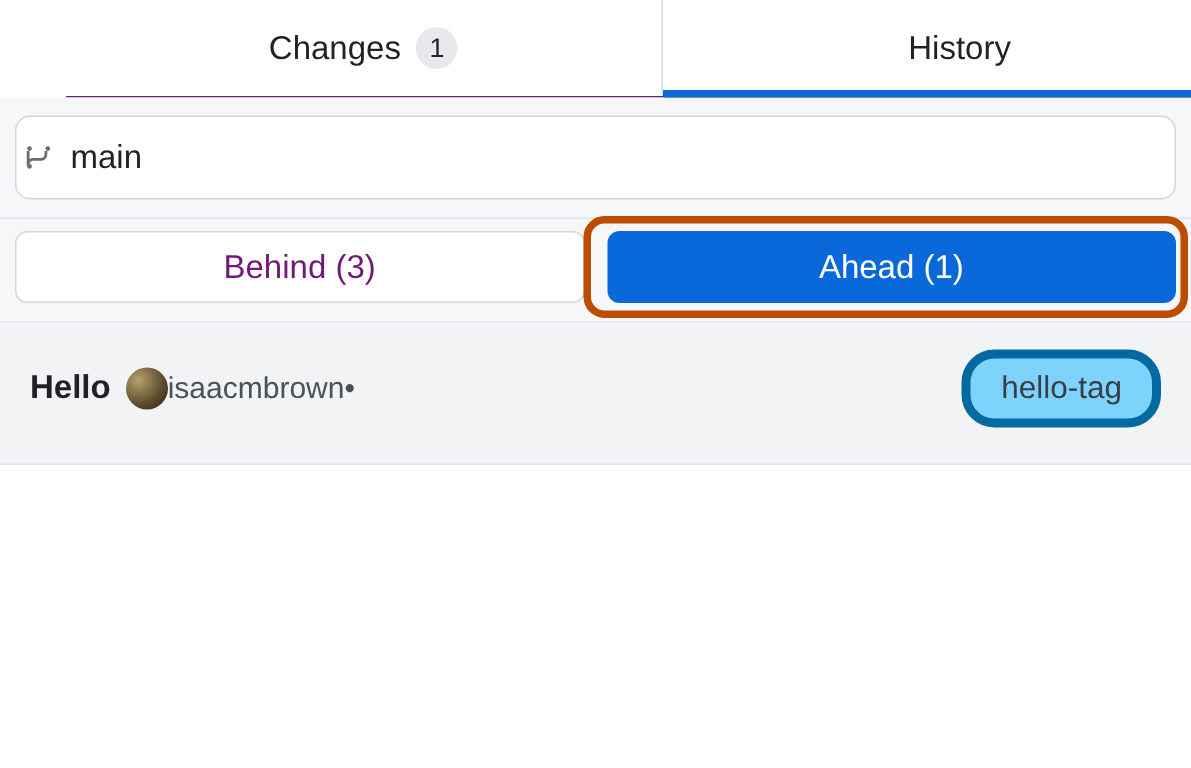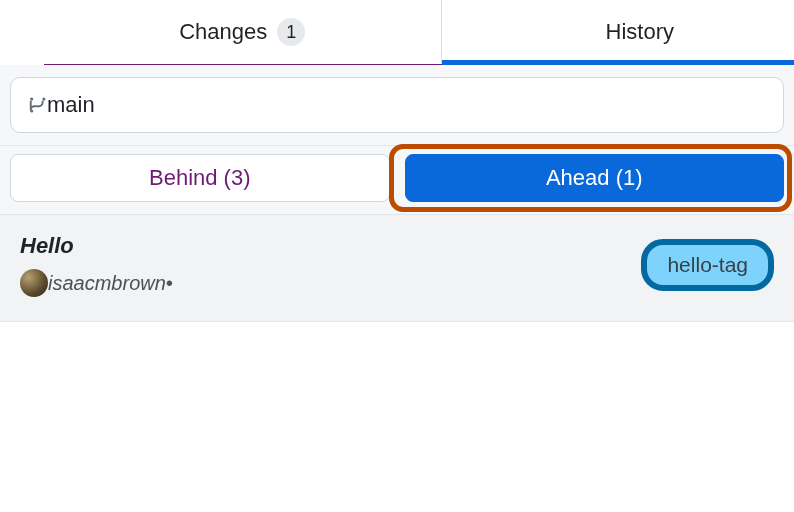--- a/index.html
+++ b/index.html
@@ -58,25 +58,26 @@
       padding: 0 8px;
     }
     .filter-row {
       padding: 12px 10px;
       background: #f6f7f9;
       border-bottom: 1px solid #e2e5e9;
     }
     .branch-box {
       display: flex;
       align-items: center;
+      gap: 12px;
       width: 100%;
       background: #fff;
       border: 1px solid #d0d7de;
       border-radius: 10px;
-      padding: 14px 16px;
+      padding: 14px 4px;
       font-size: 22px;
       color: #1f2328;
     }
     .branch-icon {
       width: 20px;
       height: 22px;
       color: #656d76;
     }
     .segmented-row {
       padding: 8px 10px 12px;
@@ -114,23 +115,21 @@
     .commit-row {
       display: flex;
       align-items: center;
       justify-content: space-between;
       padding: 18px 20px 24px 20px;
       background: #f1f3f5;
       border-bottom: 1px solid #e2e5e9;
     }
     .commit-left {
       display: flex;
-      flex-direction: column;
       gap: 10px;
-      font-style: italic;
     }
     .commit-title {
       font-size: 22px;
       font-weight: 600;
       color: #1f2328;
     }
     .commit-meta {
       display: flex;
       align-items: center;
       font-size: 20px;

